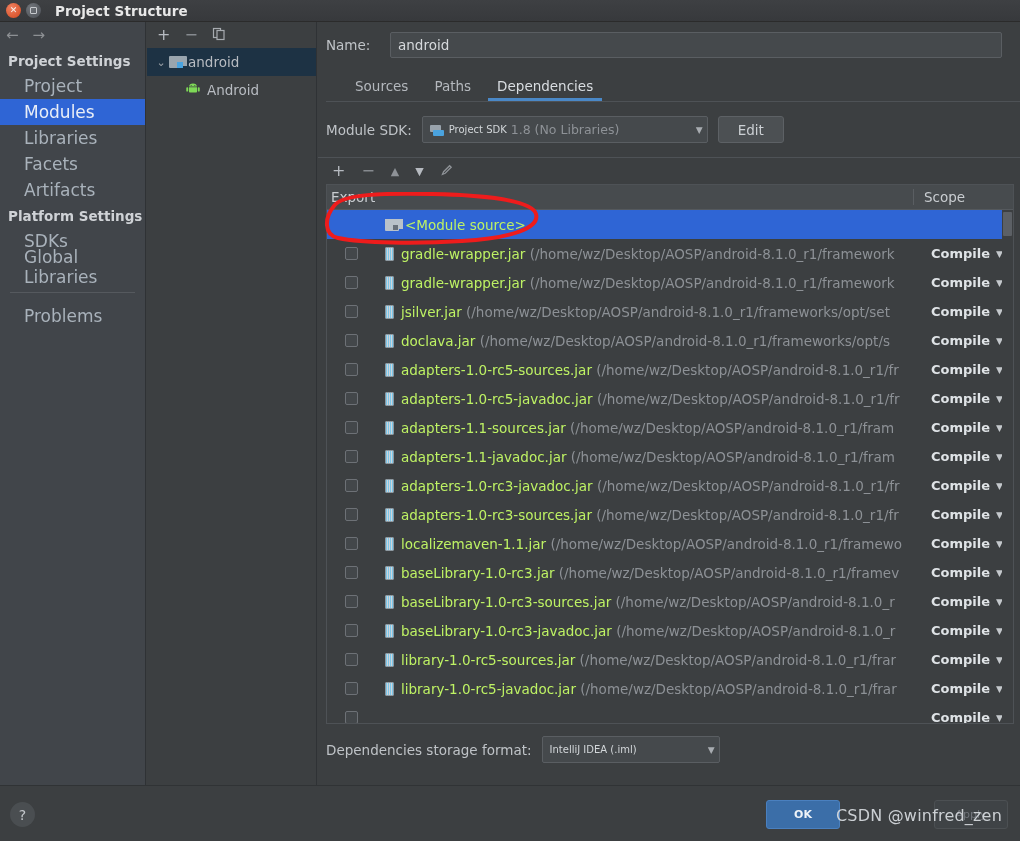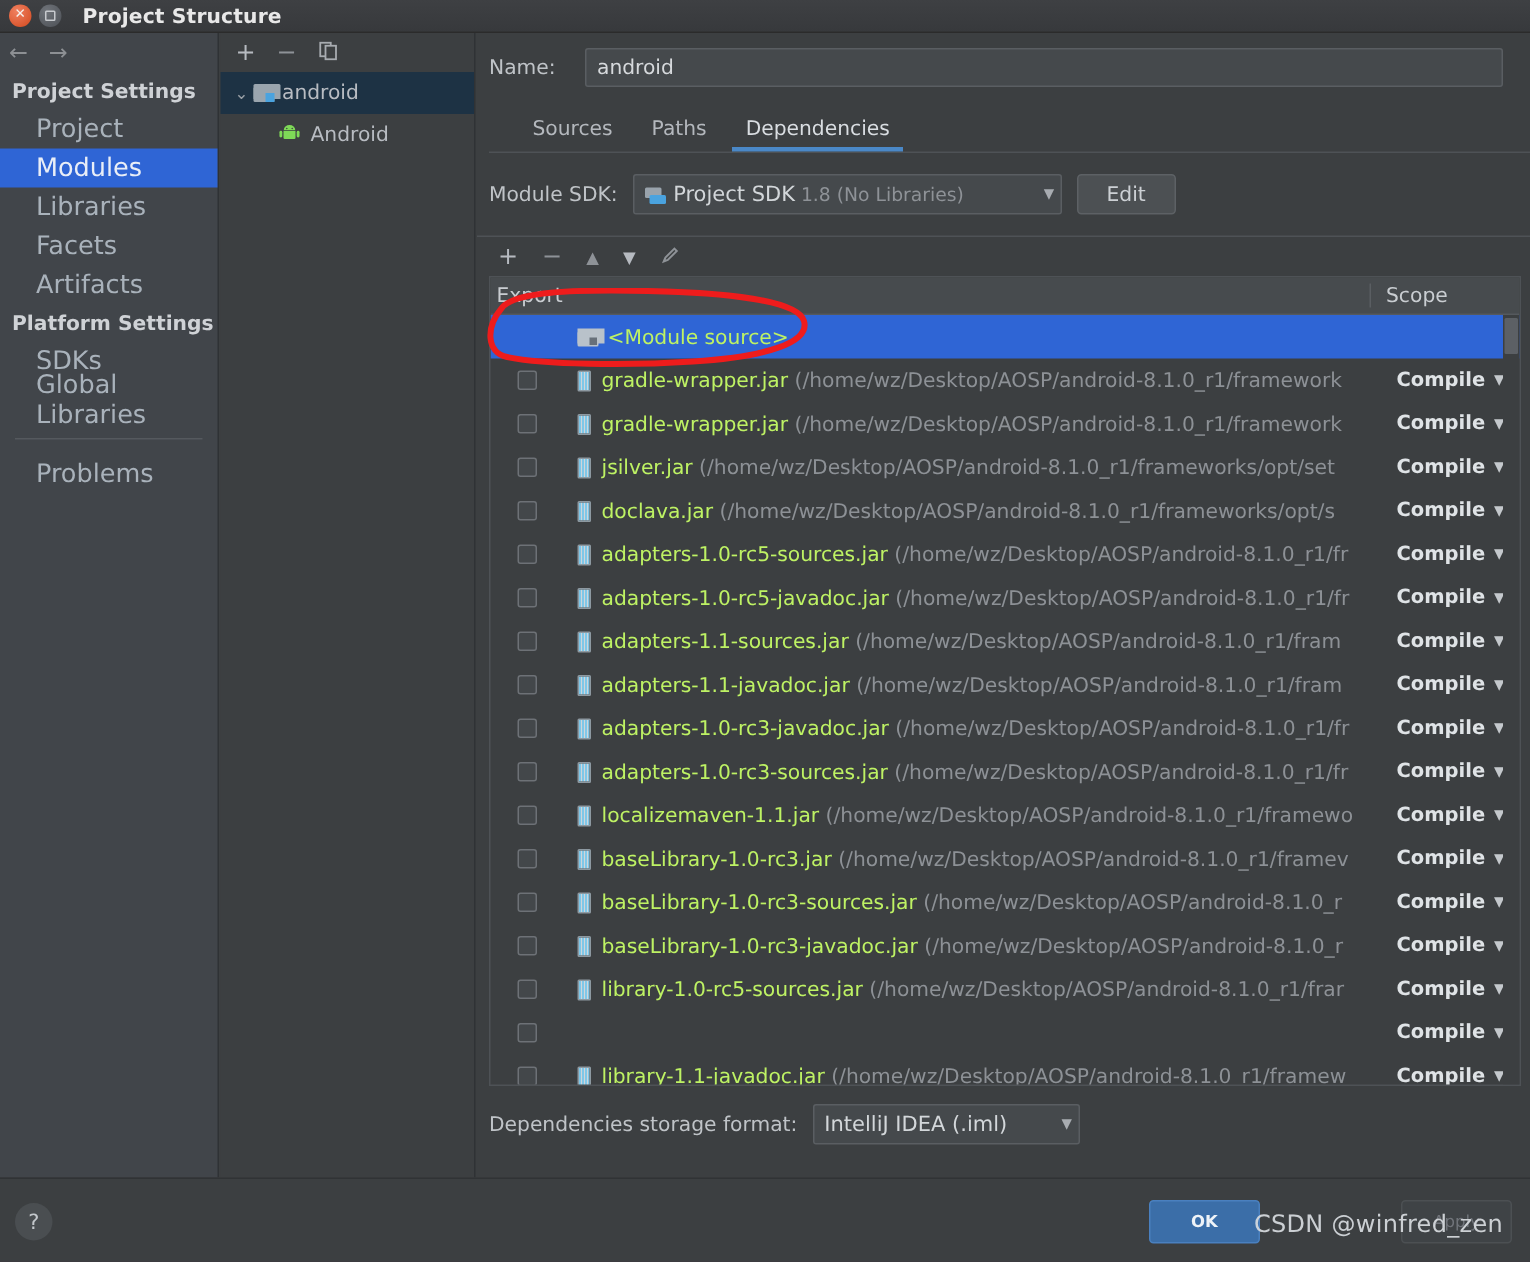--- a/index.html
+++ b/index.html
@@ -136,21 +136,21 @@
   .sdk-label { font-size: 13.5px; color: #bfc3c7; padding-left: 0px; }
   .combo {
     height: 27px; background: #45494c; border: 1px solid #5a5e62;
     border-radius: 2px; display: flex; align-items: center;
     padding: 0 4px 0 7px; min-width: 286px; position: relative;
   }
   .combo .caret { margin-left: auto; padding-left: 10px; color: #a8acb1; font-size: 9px; }
   .sdk-icon { width: 14px; height: 12px; position: relative; margin-right: 5px; flex:none;}
   .sdk-icon .b1 { position:absolute; left:0; top:1px; width:11px; height:7px; background:#99a3ac; border-radius:1px;}
   .sdk-icon .b2 { position:absolute; left:3px; top:6px; width:11px; height:6px; background:#4aa3df; border-radius:1px;}
-  .sdk-main { color: #d3d7da; font-size: 14px; }
+  .sdk-main { color: #d3d7da; font-size: 10px; }
   .sdk-sub { color: #8e9297; font-size: 12.5px; margin-left: 4px;}
   .btn {
     height: 27px; min-width: 66px; background: #4c5053;
     border: 1px solid #5d6165; border-radius: 3px;
     color: #ccd0d4; font-size: 13.5px;
     display: flex; align-items: center; justify-content: center;
   }
 
   
   .dep-toolbar {
@@ -586,32 +586,32 @@
             </div>
             <div class="scope-cell">
               <span>Compile</span>
               <span class="caret">▼</span>
             </div>
           </div>
           <div class="row">
             <div class="cb-cell">
               <div class="cb"></div>
             </div>
-            <div class="scope-cell">
-              <span>Compile</span>
-              <span class="caret">▼</span>
-            </div>
-          </div>
-          <div class="row">
-            <div class="cb-cell">
-              <div class="cb"></div>
-            </div>
-            <div class="name-col">
-              <span class="jar-icon"></span>
-              <span class="row-label"><span class="row-name">library-1.1-javadoc.jar</span><span class="row-path"> (/home/wz/Desktop/AOSP/android-8.1.0_r1/framew</span></span>
+            <div class="name-col">
+              <span class="jar-icon"></span>
+              <span class="row-label"><span class="row-name">library-1.0-rc5-javadoc.jar</span><span class="row-path"> (/home/wz/Desktop/AOSP/android-8.1.0_r1/frar</span></span>
+            </div>
+            <div class="scope-cell">
+              <span>Compile</span>
+              <span class="caret">▼</span>
+            </div>
+          </div>
+          <div class="row">
+            <div class="cb-cell">
+              <div class="cb"></div>
             </div>
             <div class="scope-cell">
               <span>Compile</span>
               <span class="caret">▼</span>
             </div>
           </div>
         </div>
 
       <div class="vscroll-track">
         <div class="vscroll-thumb"></div>

